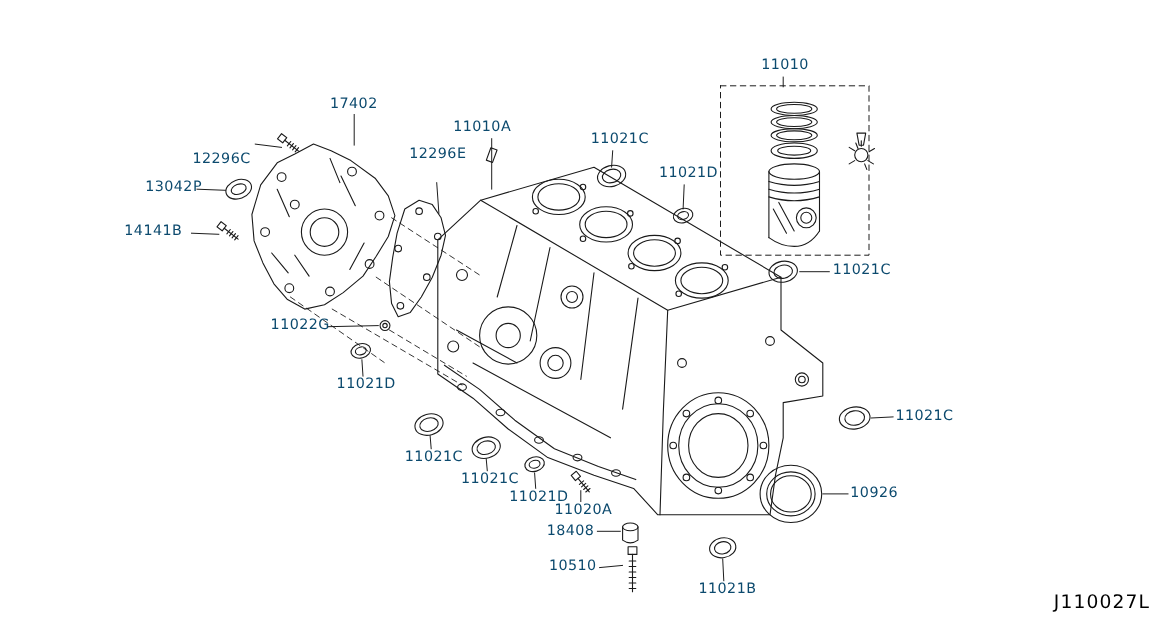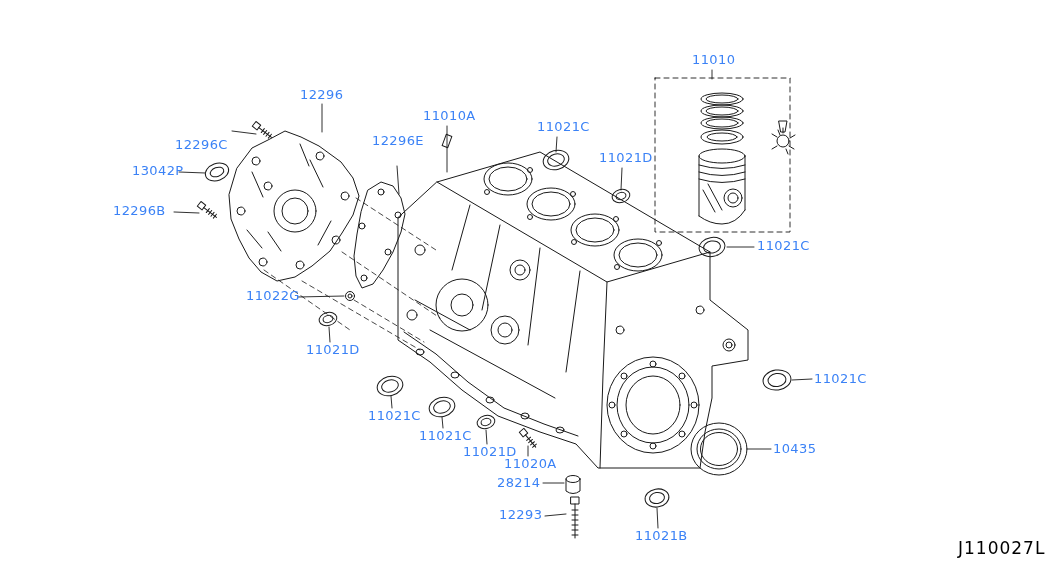--- a/index.html
+++ b/index.html
@@ -16,21 +16,21 @@
     overflow: hidden;
   }
   .stage svg {
     position: absolute;
     left: 0;
     top: 0;
   }
   .part-label {
     position: absolute;
     font-size: 13px;
-    color: #3b82f6;
+    color: #0c4a6e;
     letter-spacing: 0.4px;
     white-space: nowrap;
     line-height: 1;
   }
   .diagram-code {
     position: absolute;
     font-size: 17px;
     color: #000000;
     letter-spacing: 1px;
     white-space: nowrap;
@@ -278,37 +278,37 @@
         <path d="M779,121 L787,121 L785,132 L781,132 Z"></path>
         <circle cx="783" cy="141" r="6"></circle>
         <path d="M783,133 L783,128 M790,138 L795,135 M789,146 L794,149 M777,146 L772,149 M777,137 L772,134 M786,149 L788,154 M780,135 L778,130"></path>
       </g>
 
     </g>
   </svg>
 
   <div>
     <div class="part-label" style="left:175px;top:138px">12296C</div>
-    <div class="part-label" style="left:300px;top:88px">12296</div>
+    <div class="part-label" style="left:300px;top:88px">17402</div>
     <div class="part-label" style="left:132px;top:164px">13042P</div>
-    <div class="part-label" style="left:113px;top:204px">12296B</div>
-    <div class="part-label" style="left:423px;top:109px">11010A</div>
+    <div class="part-label" style="left:113px;top:204px">14141B</div>
+    <div class="part-label" style="left:412px;top:109px">11010A</div>
     <div class="part-label" style="left:372px;top:134px">12296E</div>
     <div class="part-label" style="left:537px;top:120px">11021C</div>
     <div class="part-label" style="left:599px;top:151px">11021D</div>
     <div class="part-label" style="left:692px;top:53px">11010</div>
     <div class="part-label" style="left:757px;top:239px">11021C</div>
     <div class="part-label" style="left:246px;top:289px">11022G</div>
     <div class="part-label" style="left:306px;top:343px">11021D</div>
     <div class="part-label" style="left:368px;top:409px">11021C</div>
     <div class="part-label" style="left:419px;top:429px">11021C</div>
     <div class="part-label" style="left:463px;top:445px">11021D</div>
     <div class="part-label" style="left:504px;top:457px">11020A</div>
-    <div class="part-label" style="left:497px;top:476px">28214</div>
-    <div class="part-label" style="left:499px;top:508px">12293</div>
+    <div class="part-label" style="left:497px;top:476px">18408</div>
+    <div class="part-label" style="left:499px;top:508px">10510</div>
     <div class="part-label" style="left:635px;top:529px">11021B</div>
     <div class="part-label" style="left:814px;top:372px">11021C</div>
-    <div class="part-label" style="left:773px;top:442px">10435</div>
+    <div class="part-label" style="left:773px;top:442px">10926</div>
   </div>
 
   <div class="diagram-code" style="left:958px;top:538px">J110027L</div>
 
 </div>
 
 </body></html>

